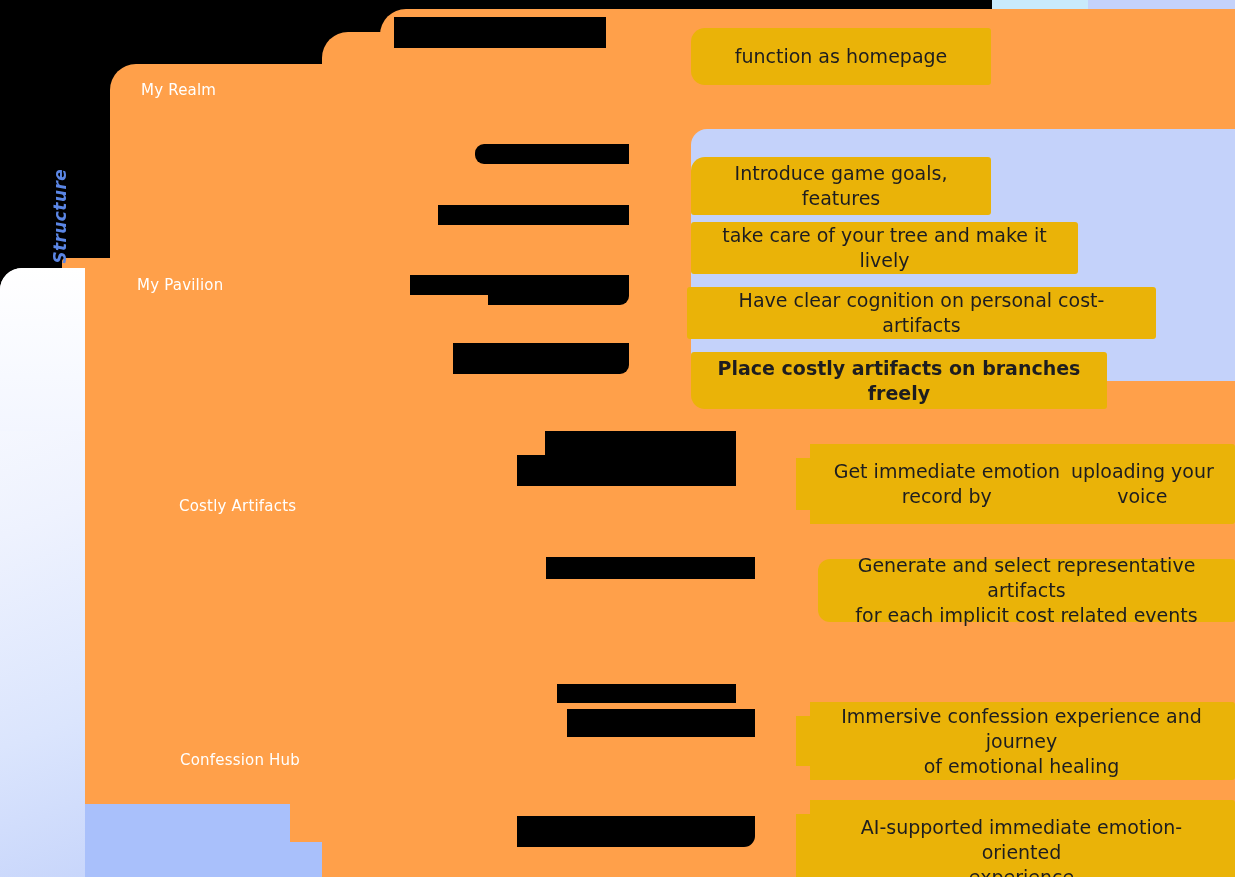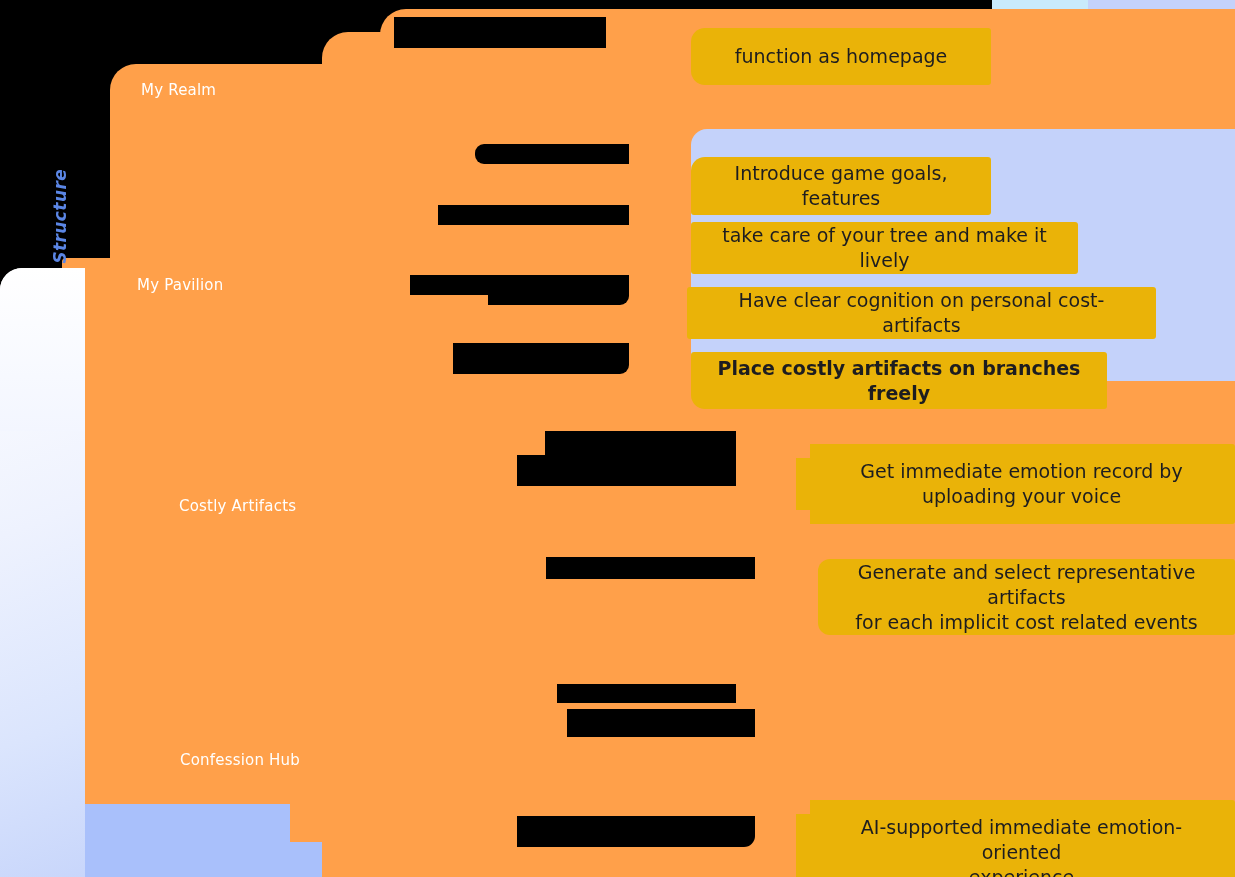--- a/index.html
+++ b/index.html
@@ -230,29 +230,33 @@
   <div class="redact" style="left:517px; top:816px; width:238px; height:31px; border-bottom-right-radius:11px;"></div>
 
   <div class="bubble rounded-tl rounded-bl" style="left:691px; top:0; width:300px; height:57px;">function as homepage</div>
 
   <div class="bubble-group" style="left:691px; top:129px; width:544px; height:252px;"></div>
   <div class="bubble" style="left:691px; top:129px; width:300px; height:58px; border-top-left-radius:14px;">Introduce game goals, features</div>
   <div class="bubble" style="left:691px; top:194px; width:387px; height:52px;">take care of your tree and make it lively</div>
   <div class="bubble" style="left:687px; top:259px; width:469px; height:52px;text-align:center;">Have clear cognition on personal cost-artifacts</div>
   <div class="bubble" style="left:691px; top:324px; width:416px; height:57px; border-bottom-left-radius:14px;font-weight:bold;">Place costly artifacts on branches freely</div>
 
-  <div class="bubble notch" style="left:796px; top:416px; width:439px; height:80px; flex-direction:column; justify-content:center;">
+  <div class="bubble notch" style="left:796px; top:416px; width:439px; height:80px; flex-direction:row; justify-content:center;">
     <span>Get immediate emotion record by</span>
     <span>uploading your voice</span>
   </div>
-  <div class="bubble" style="left:818px; top:531px; width:417px; height:76px; flex-direction:column; justify-content:center; border-top-left-radius:12px; border-bottom-left-radius:12px;">
+  <div class="bubble" style="left:818px; top:531px; width:417px; height:63px; flex-direction:column; justify-content:center; border-top-left-radius:12px; border-bottom-left-radius:12px;">
     <span>Generate and select representative artifacts</span>
     <span>for each implicit cost related events</span>
   </div>
 
+  <div class="bubble notch" style="left:796px; top:674px; width:439px; height:78px; flex-direction:column; justify-content:center;">
+    <span>Immersive confession experience and journey</span>
+    <span>of emotional healing</span>
+  </div>
   <div class="bubble notch" style="left:796px; top:772px; width:439px; height:105px; flex-direction:column; justify-content:center;">
     <span>AI-supported immediate emotion-oriented</span>
     <span>experience</span>
   </div>
 
   <div class="sidebar">
     <div class="sidebar-inner-white"></div>
   </div>
   <div class="sidebar-label">Information Structure</div>
 

